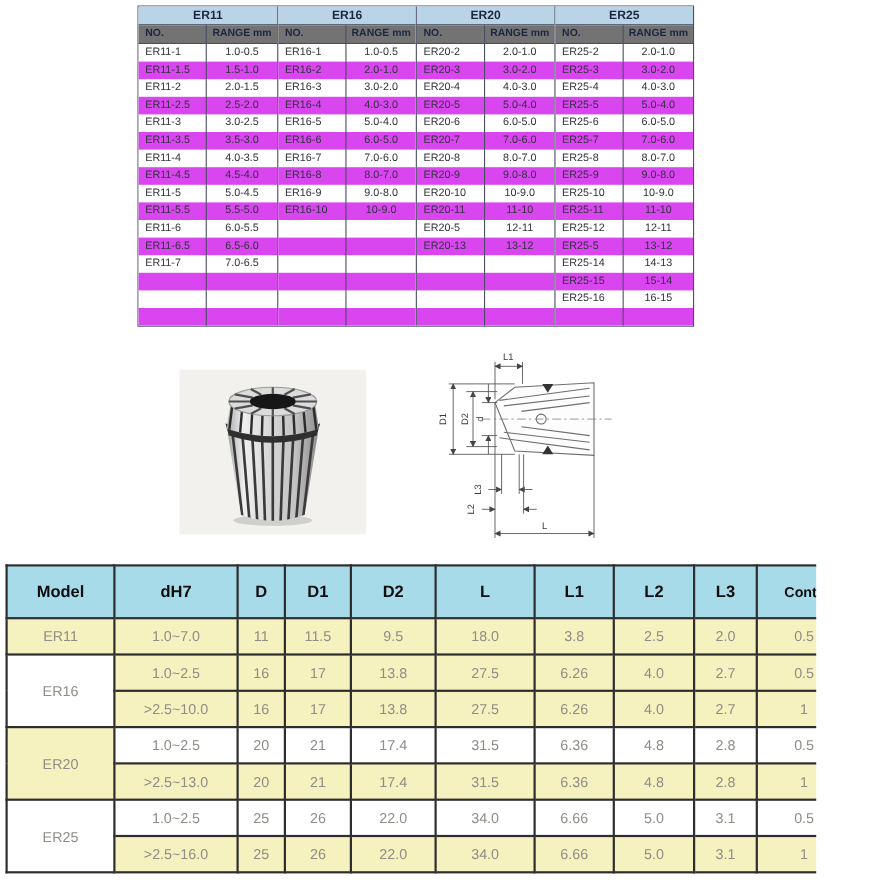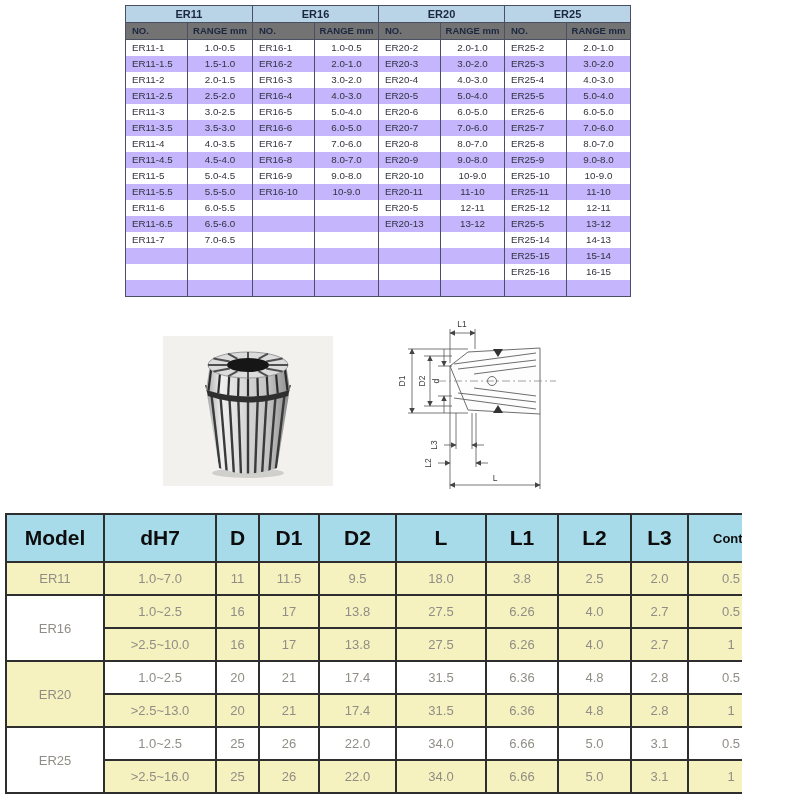--- a/index.html
+++ b/index.html
@@ -10,33 +10,33 @@
 
   
   .top-tables { position:absolute; left:125px; top:5px; display:flex; border:1px solid #4a4f63; }
   .sizetable { width:126px; box-sizing:border-box; background:#fff; }
   .sizetable + .sizetable { border-left:1px solid #4a4f63; }
   .st-title { height:16px; line-height:16px; background:#b9d4e6; text-align:center;
               font-weight:bold; font-size:11px; color:#1b2740; border-bottom:1px solid #4a4f63; }
   .st-headrow { display:flex; background:#737373; height:16px; line-height:16px;
                 font-weight:bold; font-size:9.5px; color:#1b2740; border-bottom:1px solid #4a4f63; }
   .st-row { display:flex; height:16px; line-height:16px; font-size:9.8px; color:#30333c; }
-  .st-row.alt { background:#c4b5fd; }
+  .st-row.alt { background:#d946ef; }
   .c-no { width:62px; box-sizing:border-box; padding-left:6px; border-right:1px solid #4a4f63; }
   .c-range { flex:1; text-align:center; }
 
   
   .photo-box { position:absolute; left:163px; top:336px; width:170px; height:150px; }
   .diagram-box { position:absolute; left:388px; top:303px; width:230px; height:200px; }
   .diagram-box text { font-family:"Liberation Sans", sans-serif; font-size:8.5px; fill:#3a3a3a; }
 
   
   .spec-wrap { position:absolute; left:5px; top:513px; }
   table.spec { border-collapse:collapse; table-layout:fixed; width:768px; }
-  table.spec th { background:#a7dbea; border:2px solid #2e2e2e; font-size:21px;
+  table.spec th { background:#a7dbea; border:2px solid #2e2e2e; font-size:15px;
                   font-weight:bold; color:#0d0d0d; height:44px; text-align:center; }
   table.spec th.small { font-size:13px;padding-left:24px; }
   table.spec td { border:2px solid #2e2e2e; text-align:center; font-size:13px;
                   color:#8f8d85; height:29px; }
   .bg-yellow { background:#f6f2c0; }
   .bg-white  { background:#ffffff; }
 </style>
 </head>
 <body>
 

